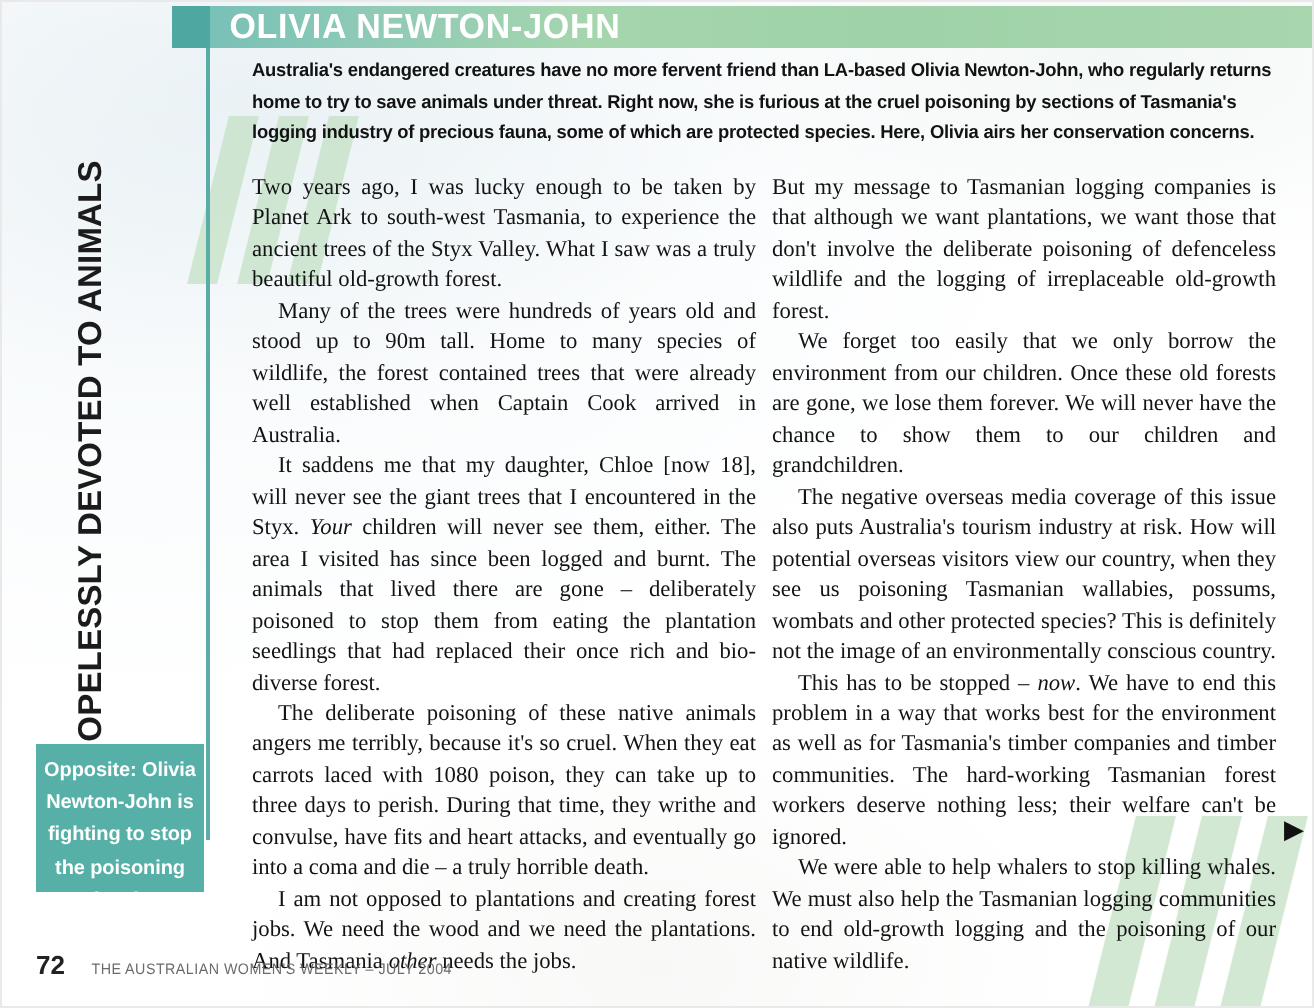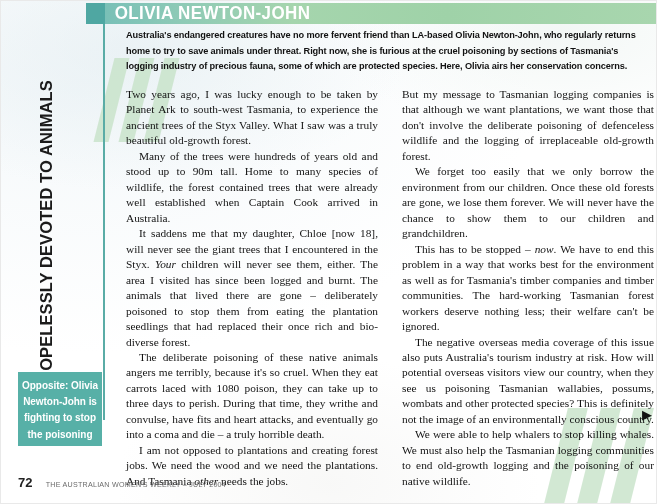--- a/index.html
+++ b/index.html
@@ -145,21 +145,21 @@
     transform: scaleX(.985);
     transform-origin: left top;
   }
 
   
   #body-cols {
     position: absolute;
     left: 126px; top: 87px;
     width: 528px; height: 375px;
     display: flex;
-    gap: 24px;
+    gap: 8px;
   }
   .col {
     width: 252px;
     font-family: "Liberation Serif", serif;
     font-size: 11.35px;
     line-height: 1.365;
     color: #131313;
     text-align: justify;
     text-justify: inter-word;
   }
@@ -246,22 +246,22 @@
     <div class="col" id="col-left">
         <p>Two years ago, I was lucky enough to be taken by Planet Ark to south-west Tasmania, to experience the ancient trees of the Styx Valley. What I saw was a truly beautiful old-growth forest.</p>
         <p>Many of the trees were hundreds of years old and stood up to 90m tall. Home to many species of wildlife, the forest contained trees that were already well established when Captain Cook arrived in Australia.</p>
         <p>It saddens me that my daughter, Chloe [now 18], will never see the giant trees that I encountered in the Styx. <em>Your</em> children will never see them, either. The area I visited has since been logged and burnt. The animals that lived there are gone – deliberately poisoned to stop them from eating the plantation seedlings that had replaced their once rich and bio-diverse forest.</p>
         <p>The deliberate poisoning of these native animals angers me terribly, because it's so cruel. When they eat carrots laced with 1080 poison, they can take up to three days to perish. During that time, they writhe and convulse, have fits and heart attacks, and eventually go into a coma and die – a truly horrible death.</p>
         <p>I am not opposed to plantations and creating forest jobs. We need the wood and we need the plantations. And Tasmania <em>other</em> needs the jobs.</p>
       </div>
     <div class="col" id="col-right">
       <p>But my message to Tasmanian logging companies is that although we want plantations, we want those that don't involve the deliberate poisoning of defenceless wildlife and the logging of irreplaceable old-growth forest.</p>
         <p>We forget too easily that we only borrow the environment from our children. Once these old forests are gone, we lose them forever. We will never have the chance to show them to our children and grandchildren.</p>
+        <p>The negative overseas media coverage of this issue also puts Australia's tourism industry at risk. How will potential overseas visitors view our country, when they see us poisoning Tasmanian wallabies, possums, wombats and other protected species? This is definitely not the image of an environmentally conscious country.</p>
         <p>This has to be stopped – <em>now</em>. We have to end this problem in a way that works best for the environment as well as for Tasmania's timber companies and timber communities. The hard-working Tasmanian forest workers deserve nothing less; their welfare can't be ignored.</p>
-        <p>The negative overseas media coverage of this issue also puts Australia's tourism industry at risk. How will potential overseas visitors view our country, when they see us poisoning Tasmanian wallabies, possums, wombats and other protected species? This is definitely not the image of an environmentally conscious country.</p>
         <p>We were able to help whalers to stop killing whales. We must also help the Tasmanian logging communities to end old-growth logging and the poisoning of our native wildlife.</p>
         <span id="arrow-cue">▶</span>
     </div>
   </div>
 
   <div id="footer">
     <span id="folio">72</span>
     <span id="footer-text">THE AUSTRALIAN WOMEN'S WEEKLY – JULY 2004</span>
   </div>
 

